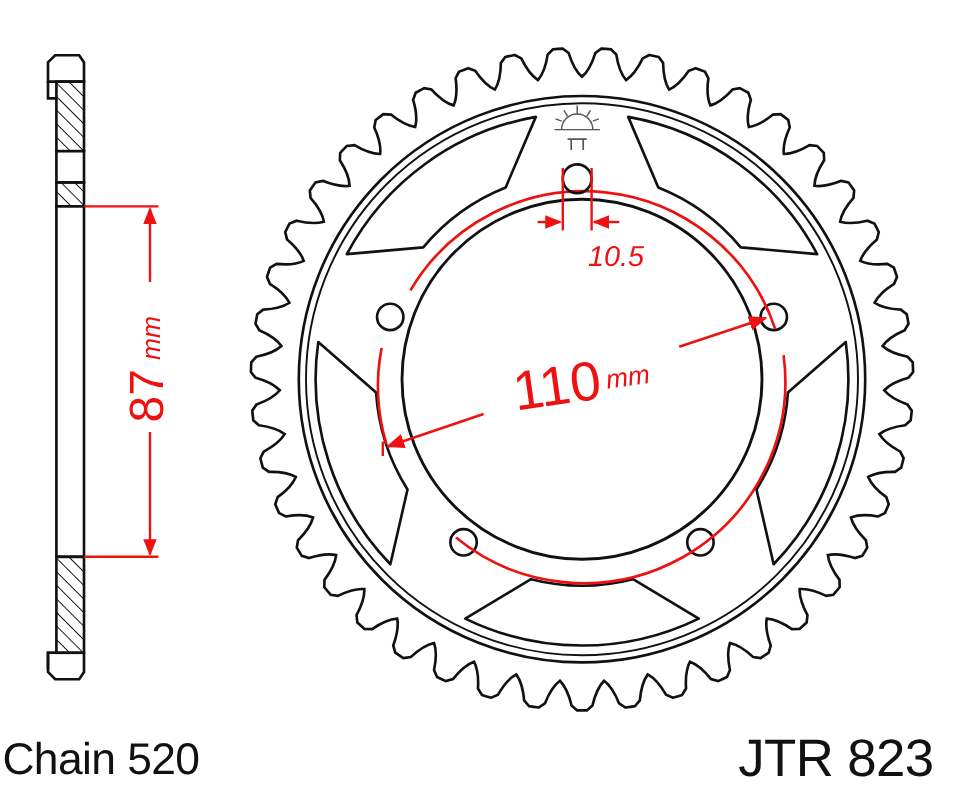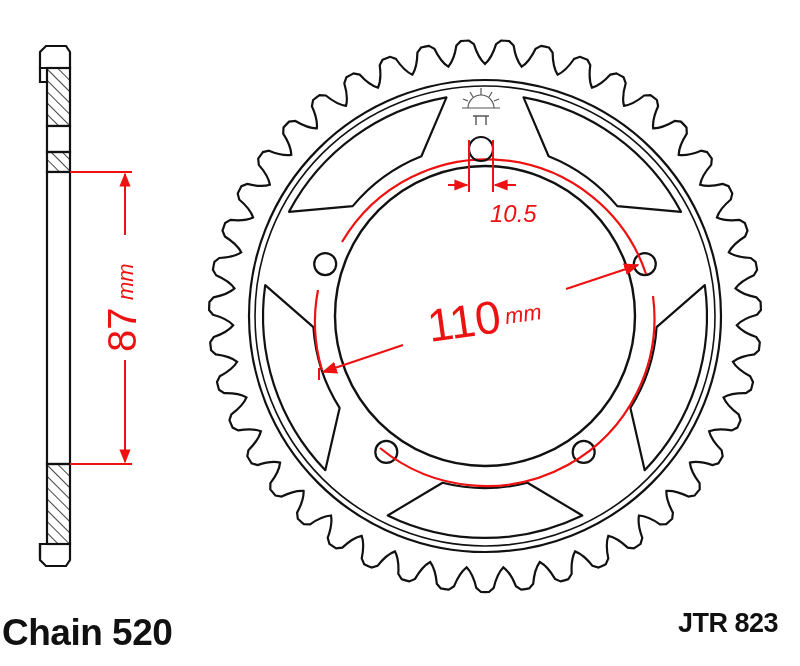--- a/index.html
+++ b/index.html
@@ -1,20 +1,20 @@
 <!DOCTYPE html>
 <html><head>
 <meta charset="utf-8">
 <style>
   html,body{margin:0;padding:0;background:#ffffff;}
   body{width:800px;height:666px;position:relative;overflow:hidden;font-family:"Liberation Sans",sans-serif;}
   #drawing{position:absolute;left:0;top:0;width:800px;height:666px;}
-  .label-bold{position:absolute;font-family:"Liberation Sans",sans-serif;font-weight:bold;color:#111;}
+  .label-bold{position:absolute;font-family:"Liberation Sans",sans-serif;font-weight:normal;color:#111;}
   #chain-label{left:2px;top:612px;font-size:37px;letter-spacing:-0.5px;}
-  #part-label{right:22px;top:608px;font-size:27px;letter-spacing:-0.5px;margin-left:44px;}
+  #part-label{right:22px;top:608px;font-size:44px;letter-spacing:-0.5px;margin-left:44px;}
 </style>
 </head>
 <body>
 
 <svg id="drawing" viewBox="0 0 800 666" xmlns="http://www.w3.org/2000/svg">
   <defs>
     <pattern id="hatch" patternUnits="userSpaceOnUse" width="8" height="8" patternTransform="rotate(-45)">
       <line x1="0" y1="0" x2="0" y2="8" stroke="#111" stroke-width="1.6"></line>
     </pattern>
     <marker id="arrow" viewBox="0 0 10 10" refX="9" refY="5" markerWidth="7" markerHeight="7" orient="auto-start-reverse">

